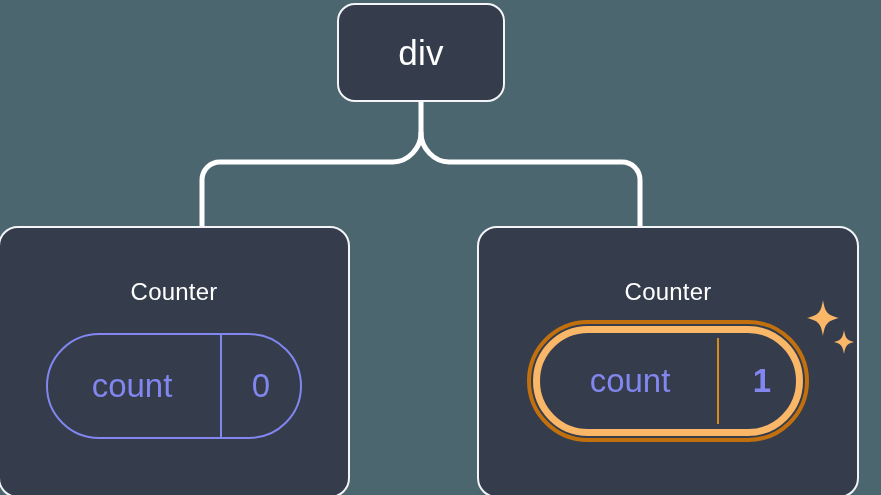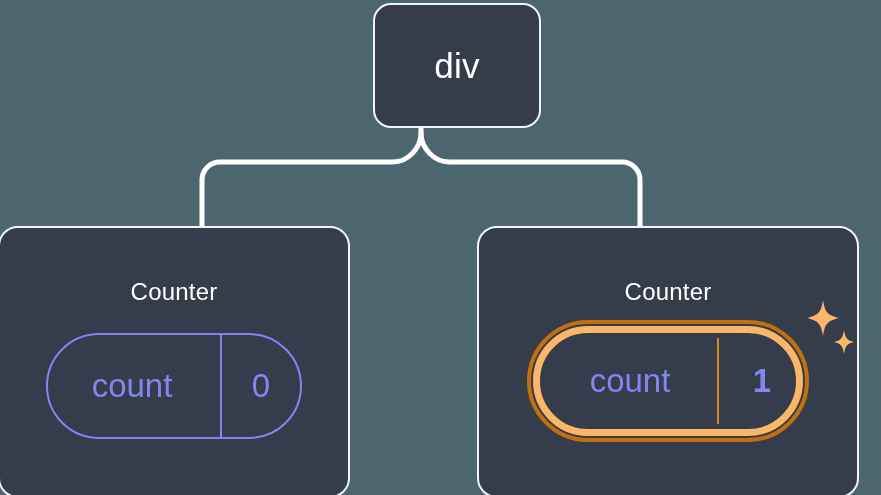--- a/index.html
+++ b/index.html
@@ -40,23 +40,22 @@
     border-radius: 18px;
     display: flex;
     flex-direction: column;
     align-items: center;
   }
 
   #node-div {
     left: 337px;
     top: 3px;
     width: 168px;
-    height: 125px;
-    justify-content: center;
-    margin-left: 36px;
+    height: 99px;
+    justify-content: center;
   }
 
   #node-div .node-title {
     font-size: 35px;
     line-height: 1;
   }
 
   #node-counter-left {
     left: -2px;
     top: 226px;

